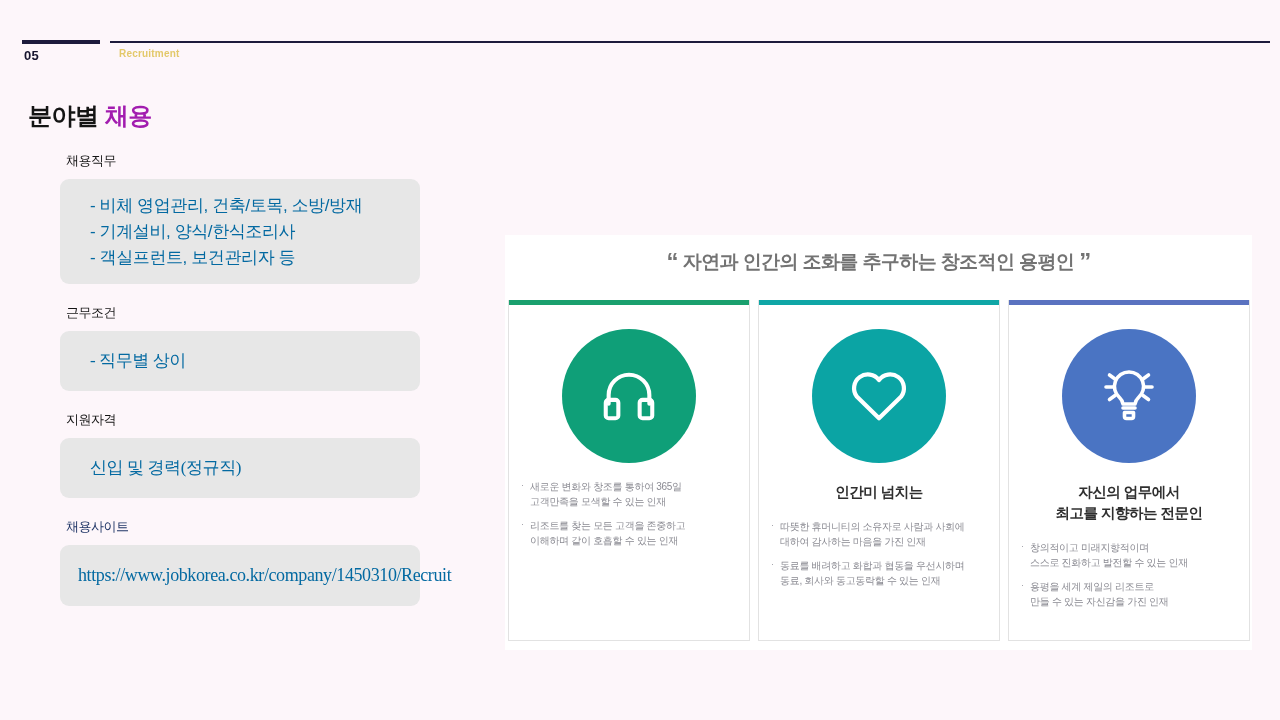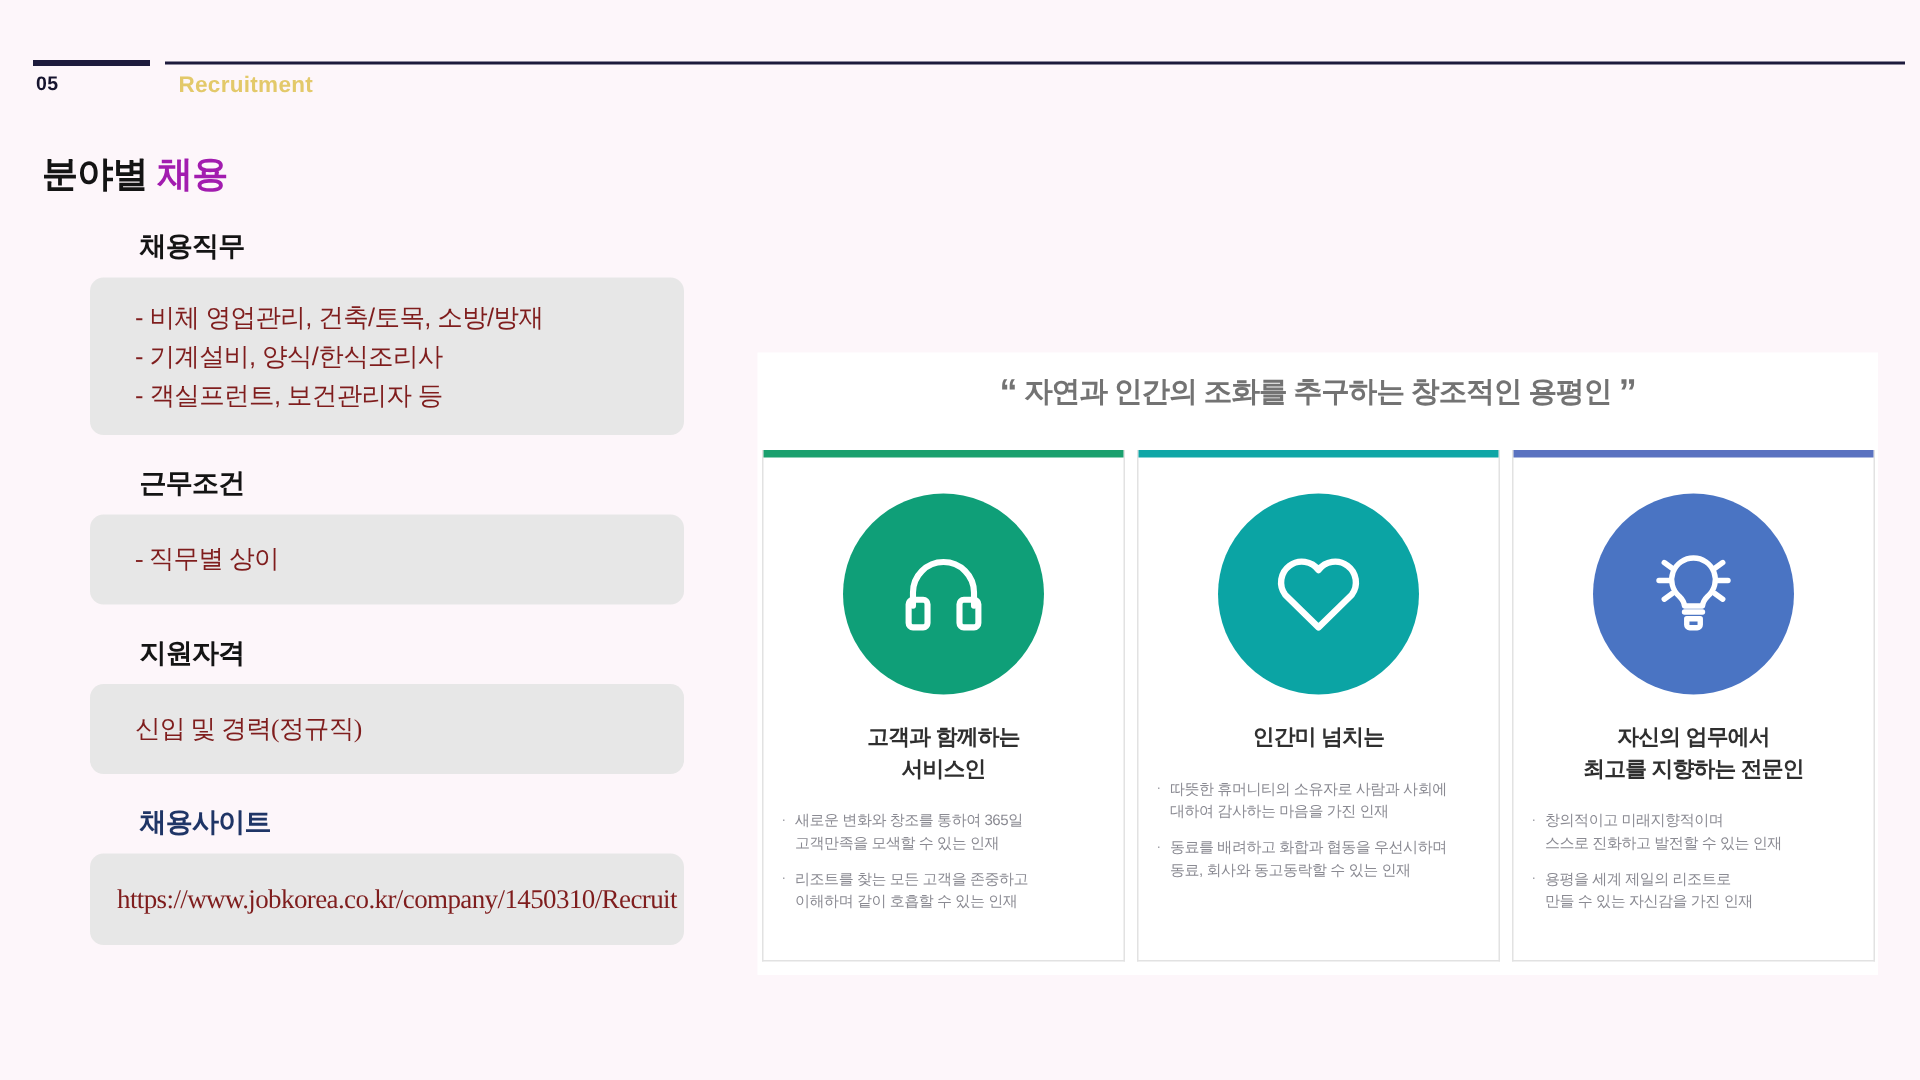--- a/index.html
+++ b/index.html
@@ -22,47 +22,47 @@
   #rule-thin {
     position: absolute; left: 110px; top: 1px; width: 1160px; height: 2px;
     background: #1d1b3c;
   }
   #page-number {
     position: absolute; left: 24px; top: 48px;
     font-size: 13px; font-weight: bold; color: #16142e; letter-spacing: .3px;
   }
   #section-label {
     position: absolute; left: 119px; top: 48px;
-    font-size: 15px; font-weight: bold; color: #e3c96a; letter-spacing: .2px;
+    font-size: 10px; font-weight: bold; color: #e3c96a; letter-spacing: .2px;
   }
 
   
   #left-col { position: absolute; left: 0; top: 100px; width: 500px; }
 
   #page-title {
     margin-left: 28px;
     font-size: 24px; font-weight: bold; color: #141414;
     letter-spacing: -.5px;
   }
   #page-title .accent { color: #a21caf; }
 
   .sub-head {
-    margin-left: 93px; margin-top: 20px;
-    font-size: 18px; font-weight: bold; color: #141414;
+    margin-left: 66px; margin-top: 20px;
+    font-size: 13px; font-weight: normal; color: #141414;
     letter-spacing: -.5px;
   }
   .sub-head.navy { color: #1f3566; }
 
   .info-box {
     margin-left: 60px; margin-top: 9px;
-    width: 396px;
+    width: 360px;
     background: #e7e7e7;
     border-radius: 9px;
     padding: 14px 23px 14px 30px;
-    color: #7f1d1d;
+    color: #0369a1;
     font-size: 17px;
     line-height: 1.52;
     letter-spacing: -.4px;
   }
   .info-box.pad-sm { padding-top: 17px; padding-bottom: 17px; font-family: Liberation Serif, serif; }
   .info-box .line { white-space: nowrap; }
   .info-box.url { font-size: 18px; line-height: 1.5; padding-left: 18px; word-break: break-all; }
 
   
   #right-panel {
@@ -174,24 +174,20 @@
       <div class="card">
         <div class="card-bar" style="background: rgb(26, 160, 110);"></div>
         <div class="card-circle" style="background: rgb(15, 159, 120);">
           <span>
             <svg width="62" height="62" viewBox="0 0 64 64" fill="none" stroke="#fff" stroke-width="4.2" stroke-linecap="round">
               <path d="M11 40 V31 a21 21 0 0 1 42 0 v9"></path>
               <path d="M11 36 h7 a3 3 0 0 1 3 3 v13 a3 3 0 0 1 -3 3 h-7 a3 3 0 0 1 -3 -3 v-13 a3 3 0 0 1 3 -3 z"></path>
               <path d="M53 36 h-7 a3 3 0 0 0 -3 3 v13 a3 3 0 0 0 3 3 h7 a3 3 0 0 0 3 -3 v-13 a3 3 0 0 0 -3 -3 z"></path>
             </svg>
           </span>
-        </div>
-        <div class="card-title">
-          <div>고객과 함께하는</div>
-          <div>서비스인</div>
         </div>
         <div class="card-bullets">
           <div class="bullet">
             <span class="dot">·</span>
             <span class="btext">
               <span class="l">새로운 변화와 창조를 통하여 365일</span>
               <span class="l">고객만족을 모색할 수 있는 인재</span>
             </span>
           </div>
           <div class="bullet">

